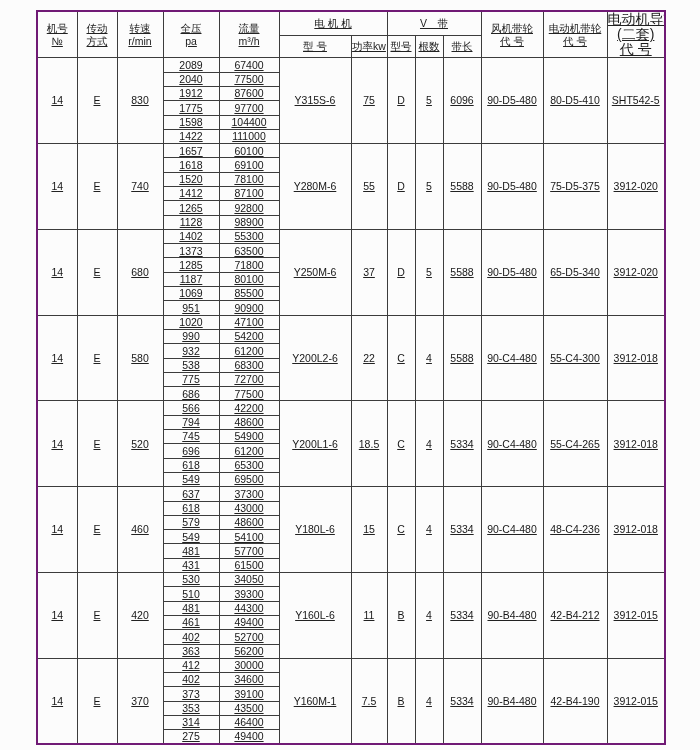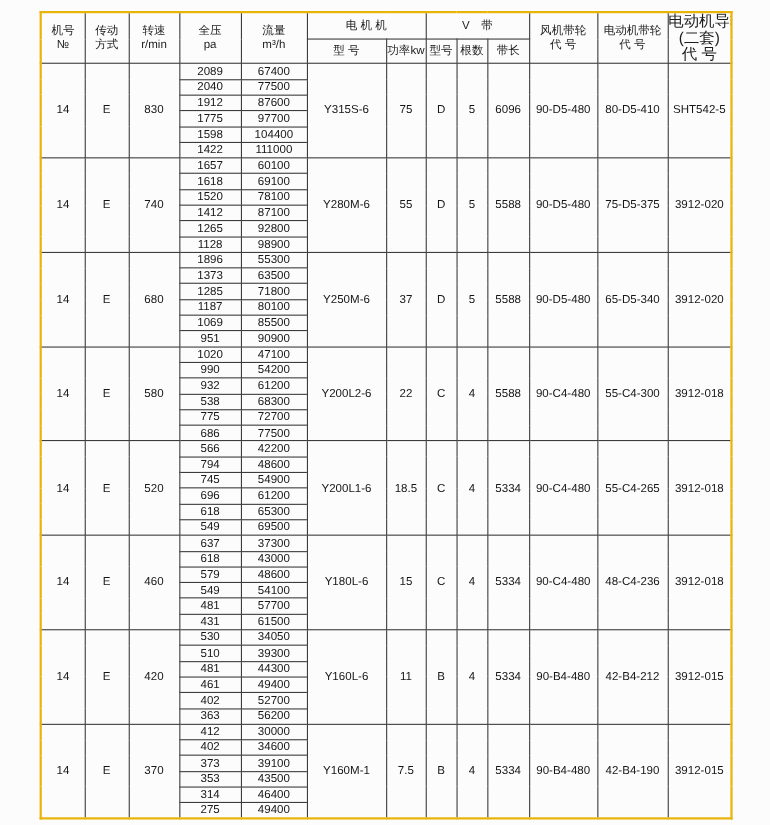--- a/index.html
+++ b/index.html
@@ -7,21 +7,22 @@
     width:700px; height:750px;
     background:#fdfdfd;
     font-family:"Liberation Sans","DejaVu Sans",sans-serif;
     color:#222;
   }
   .page { position:relative; width:700px; height:750px; background:#fcfcfc; }
   table.spec {
     position:absolute; left:36px; top:10px;
     border-collapse:collapse; table-layout:fixed;
     width:628px;
-    border:2px solid #eab308;
+    border:2px solid #701a75;
+    text-decoration:underline;
   }
   th, td {
     border:1px solid #3c3c3c;
     text-align:center; vertical-align:middle;
     padding:0; overflow:hidden; white-space:nowrap;
   }
   thead th { font-size:10.5px; font-weight:normal; line-height:1.3; color:#1d1d1d; }
   thead tr.h1 th { height:21px; }
   thead tr.h2 th { height:19px; }
   th .tl { display:block; line-height:1.25; }
@@ -163,21 +164,21 @@
           <td>92800</td>
         </tr>
         <tr>
           <td>1128</td>
           <td>98900</td>
         </tr>
         <tr>
           <td rowspan="6">14</td>
           <td rowspan="6">E</td>
           <td rowspan="6">680</td>
-          <td>1896</td>
+          <td>1402</td>
           <td>55300</td>
           <td rowspan="6">Y250M-6</td>
           <td rowspan="6">37</td>
           <td rowspan="6">D</td>
           <td rowspan="6">5</td>
           <td rowspan="6">5588</td>
           <td rowspan="6">90-D5-480</td>
           <td rowspan="6">65-D5-340</td>
           <td rowspan="6">3912-020</td>
         </tr>

